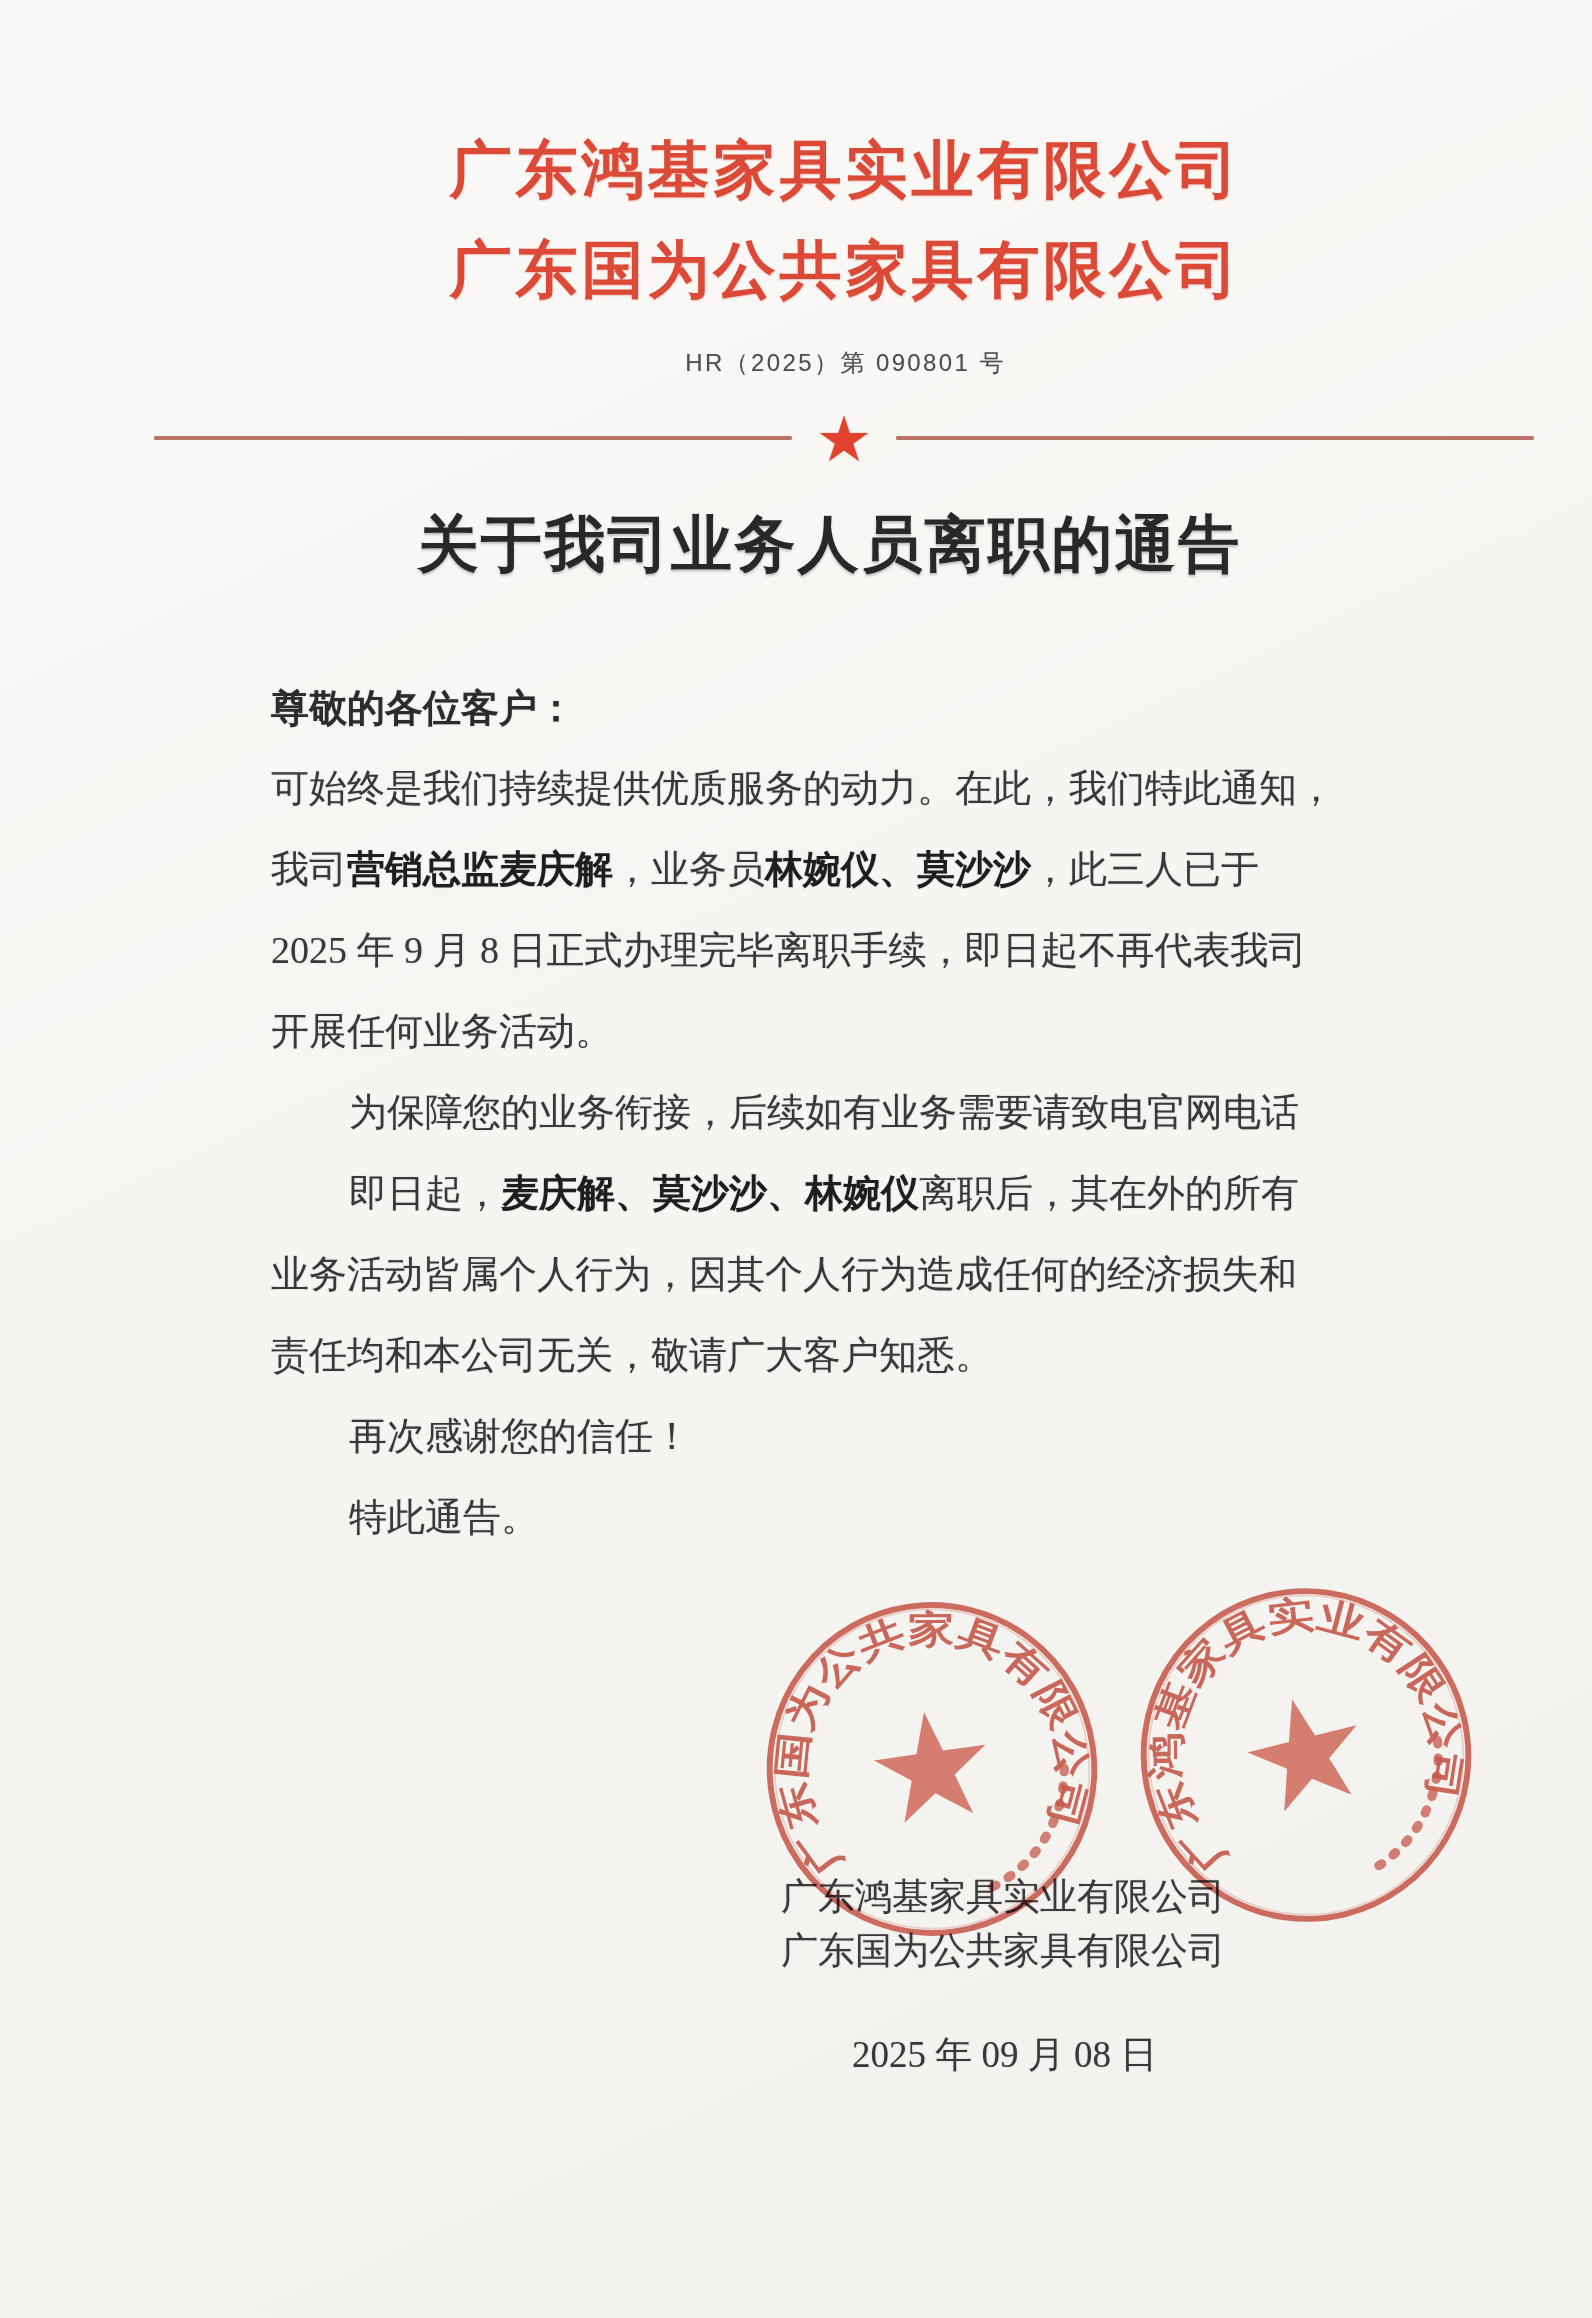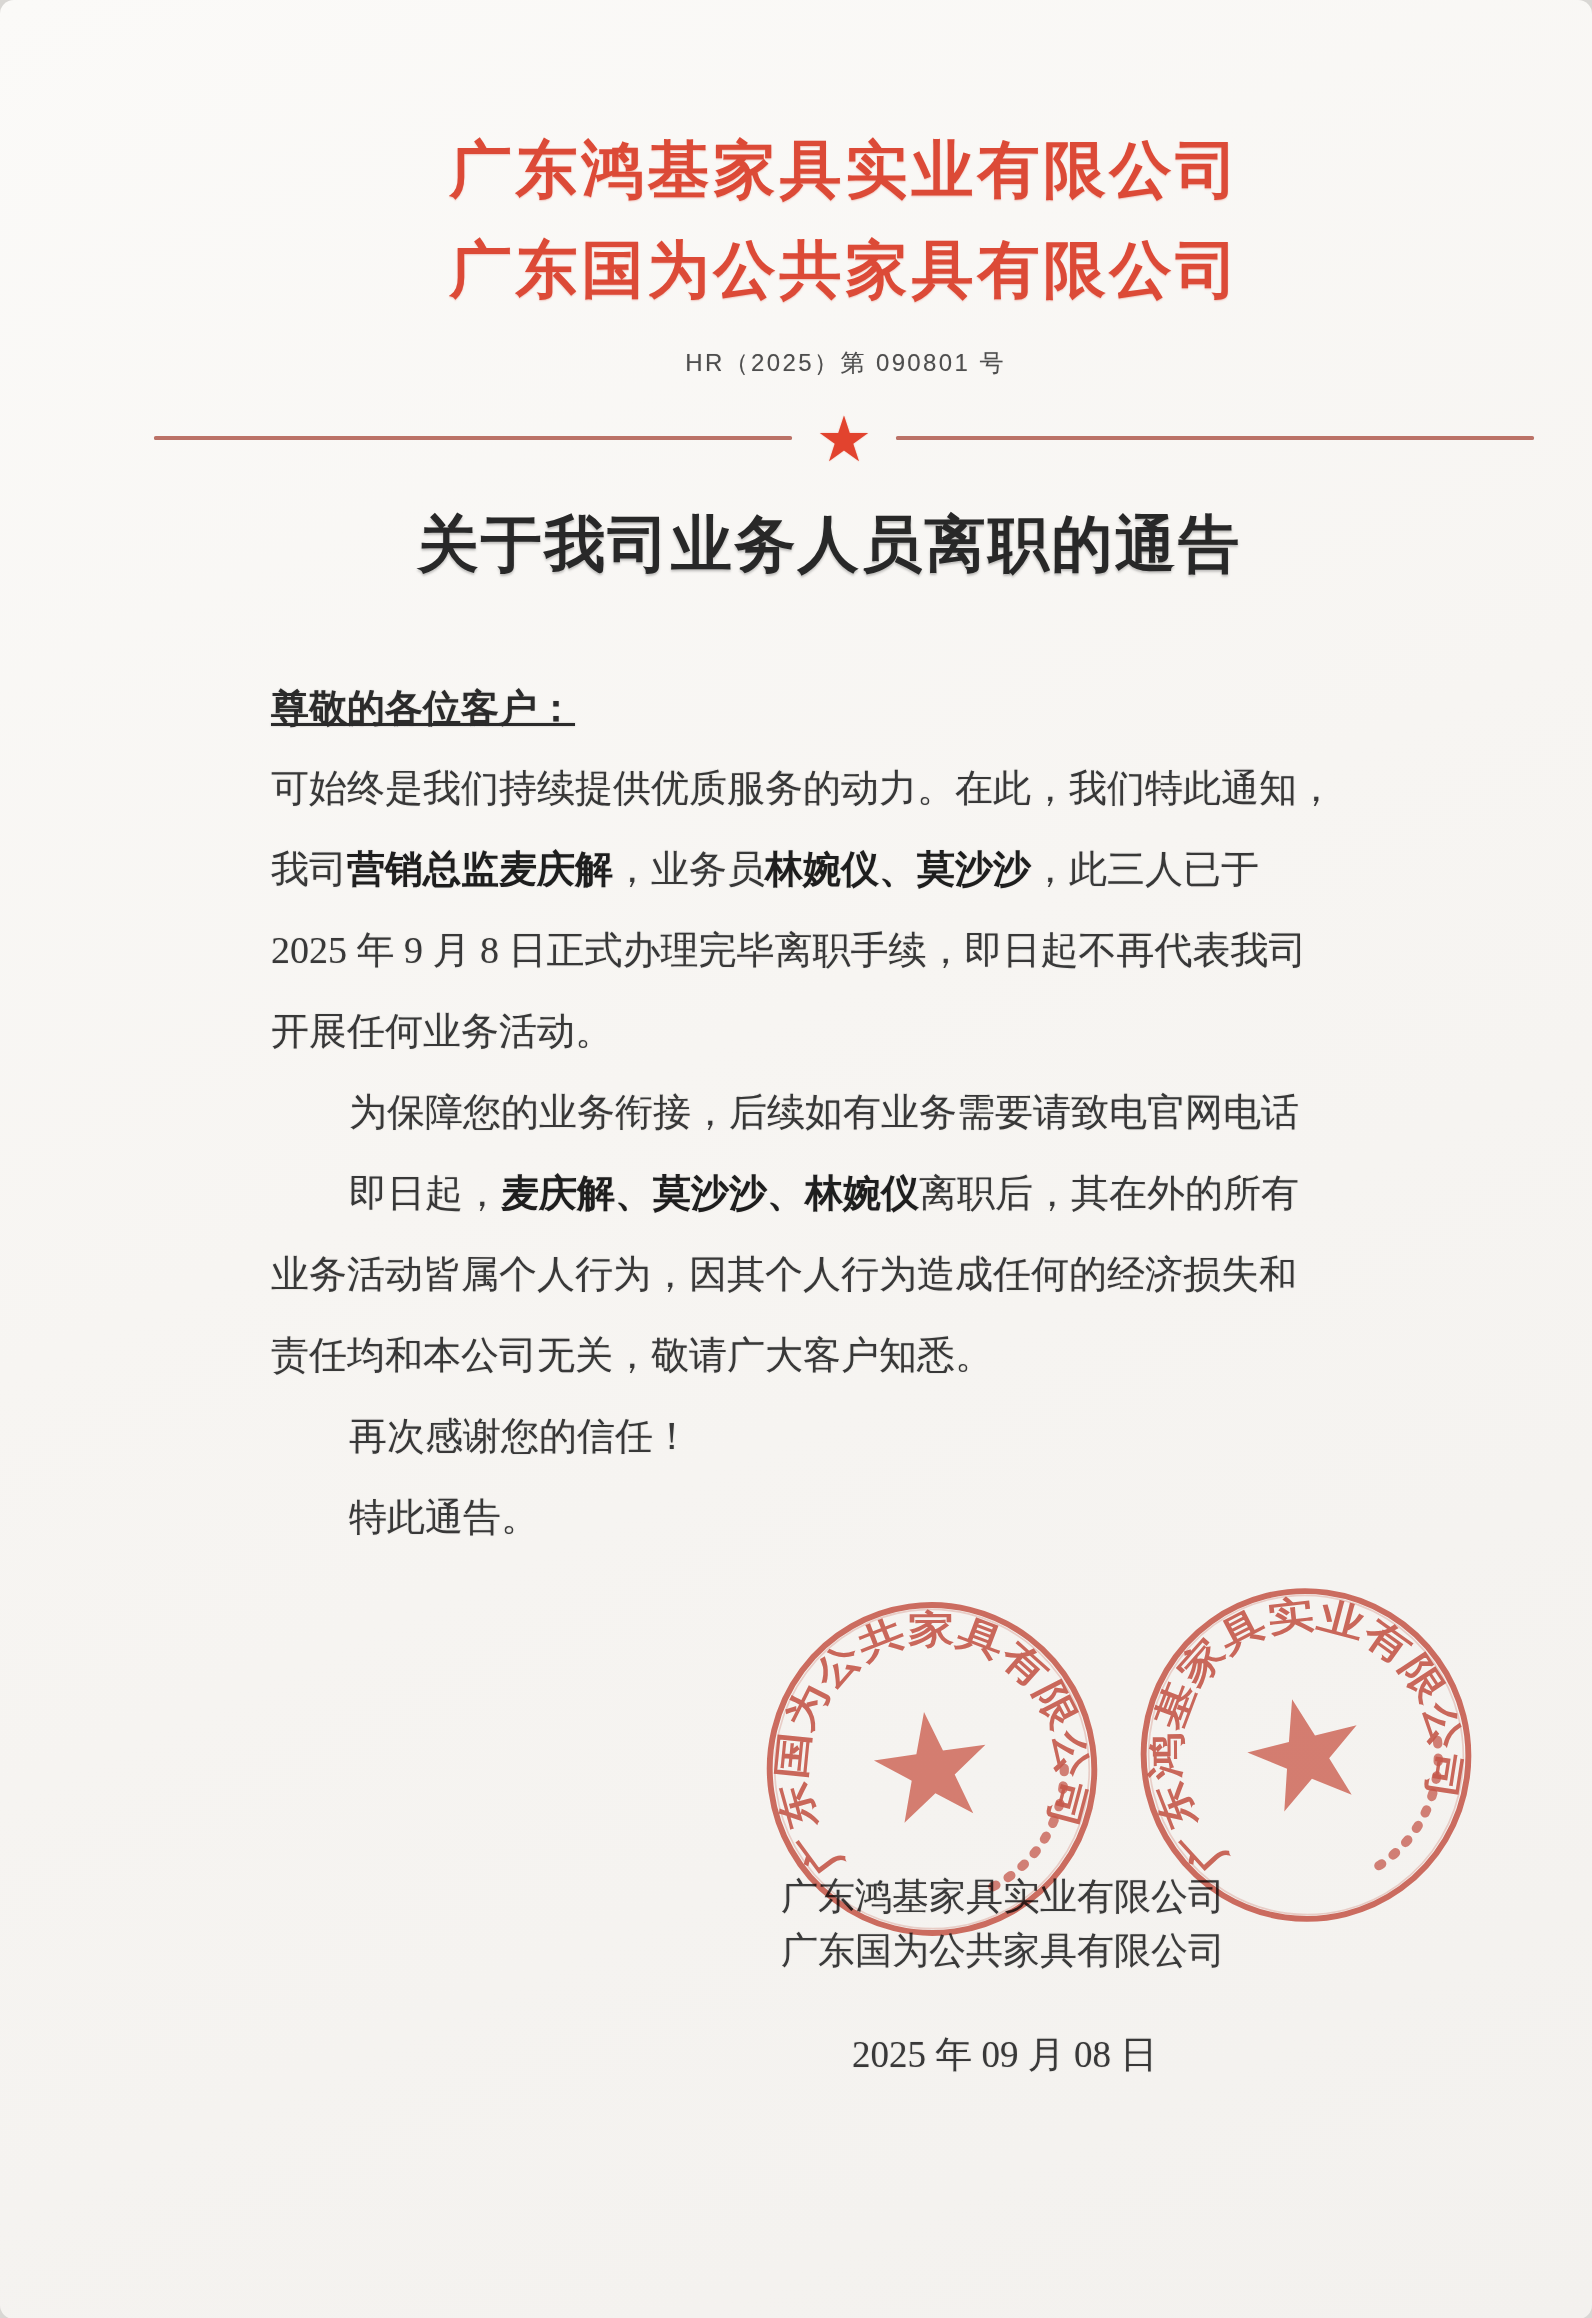--- a/index.html
+++ b/index.html
@@ -6,21 +6,20 @@
   body{
     width:1592px;height:2319px;
     background:#d9d7d4;
     font-family:"Liberation Serif", serif;
     position:relative;
     overflow:hidden;
   }
   .page{
     position:absolute;inset:0;
     background:linear-gradient(155deg,#fbfaf8 0%,#f7f5f2 45%,#f3f1ee 100%);
-    border-radius:14px;
   }
   
   .header{
     position:absolute;left:101px;width:1489px;top:120px;
     text-align:center;white-space:nowrap;
   }
   .company-title{
     font-family:"Liberation Sans", sans-serif;
     font-weight:700;font-size:62px;line-height:100px;
     color:#dc4a37;letter-spacing:4px;
@@ -52,21 +51,21 @@
     text-align:center;white-space:nowrap;
     font-family:"Liberation Sans", sans-serif;
     font-weight:700;font-size:61px;line-height:105px;
     color:#282828;letter-spacing:2.4px;
     text-shadow:0 1.6px 2.4px rgba(40,40,40,.28);
   }
   
   .salutation{
     position:absolute;left:271px;top:670px;
     font-weight:700;font-size:38px;line-height:76px;color:#2b2b2b;
-    text-shadow:0 0 1.6px rgba(43,43,43,.25);white-space:nowrap;text-decoration:underline;
+    text-shadow:0 0 1.6px rgba(43,43,43,.25);white-space:nowrap;
   }
   .body-block{
     position:absolute;left:271px;top:748px;width:1133px;
     font-size:38px;line-height:81px;color:#383838;
     text-shadow:0 0 1.6px rgba(56,56,56,.22);
   }
   .body-block p{margin:0;white-space:nowrap;}
   .body-block p.indent{padding-left:78px;}
   .body-block b{font-weight:700;color:#1e1e1e;}
   

